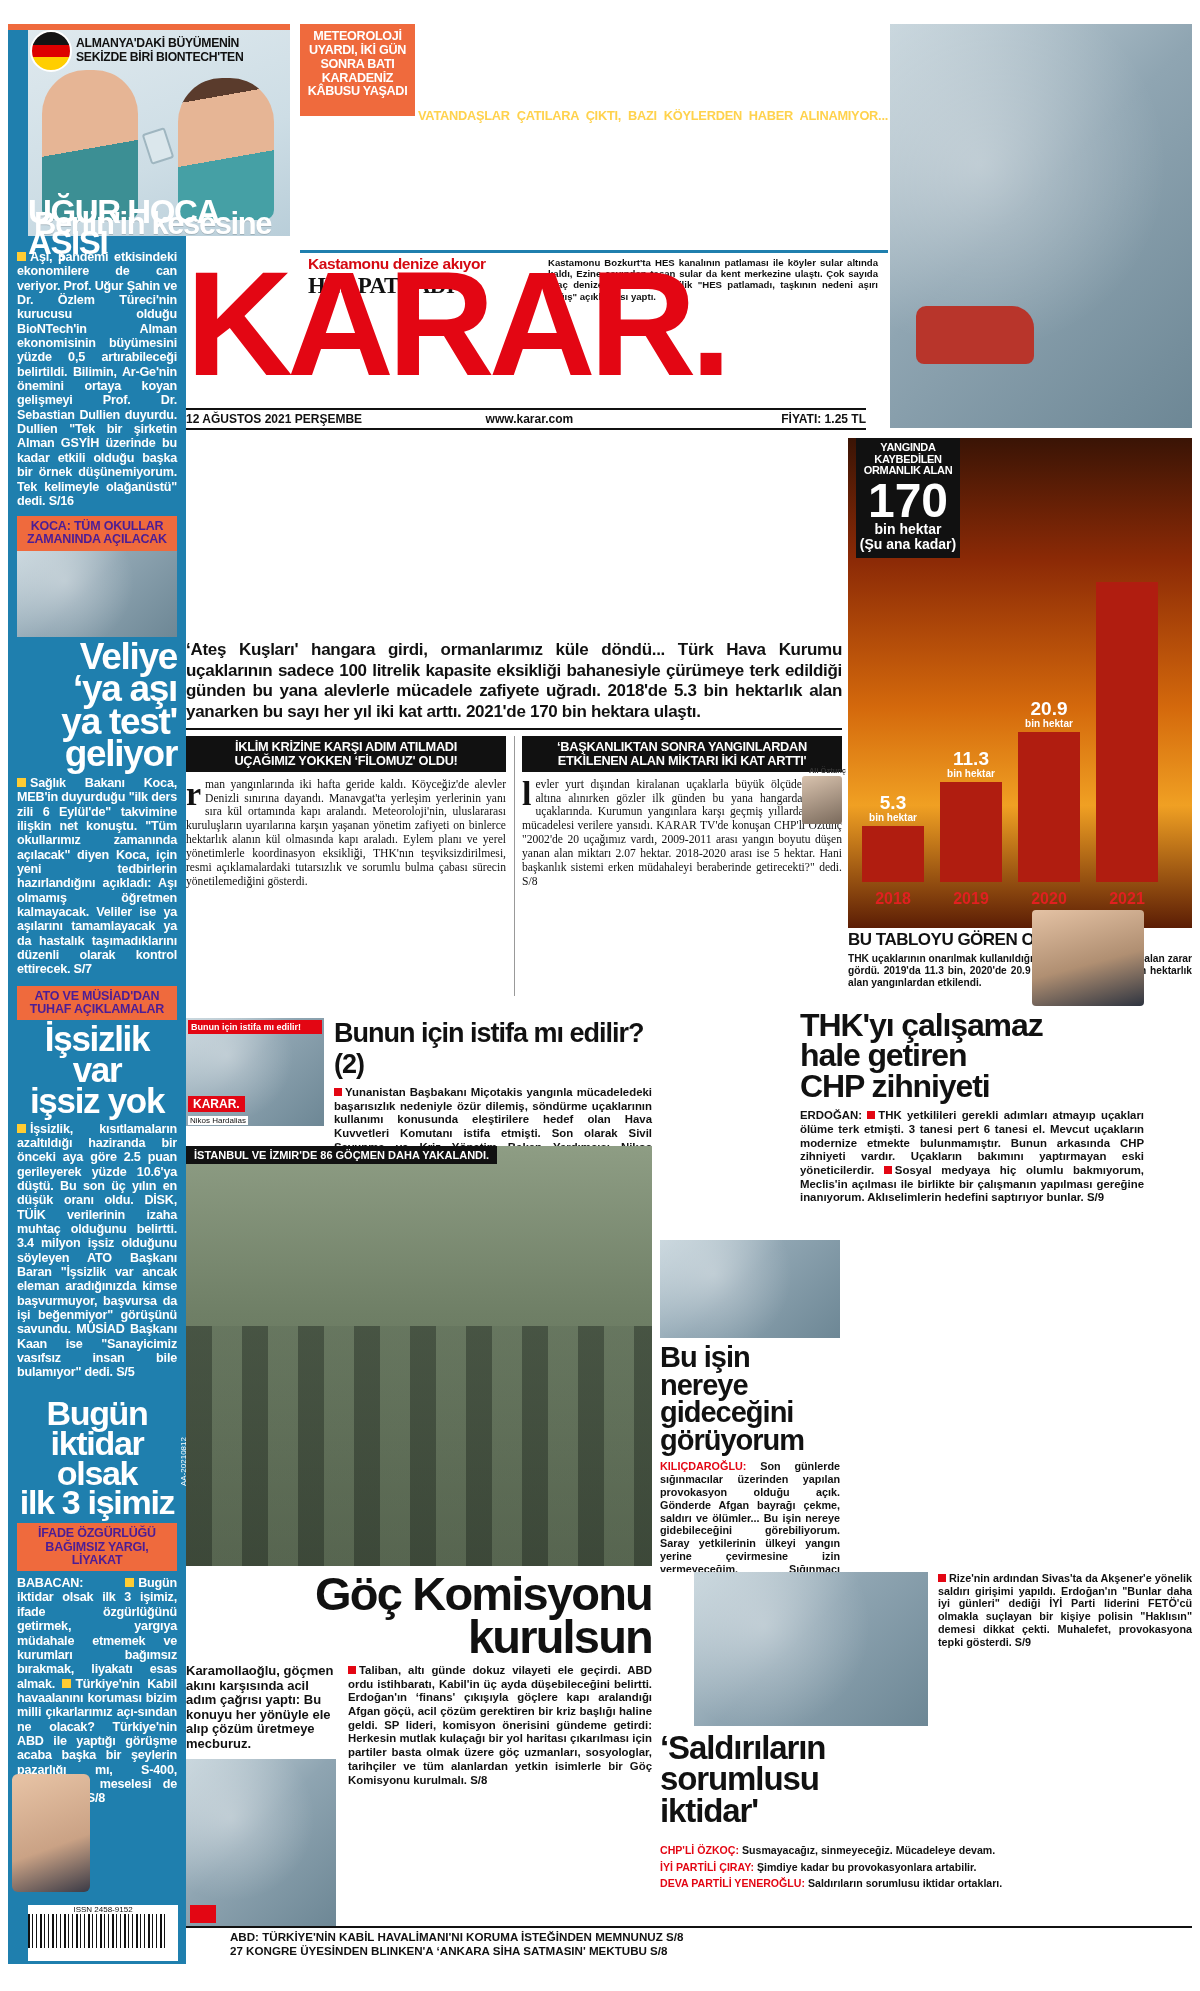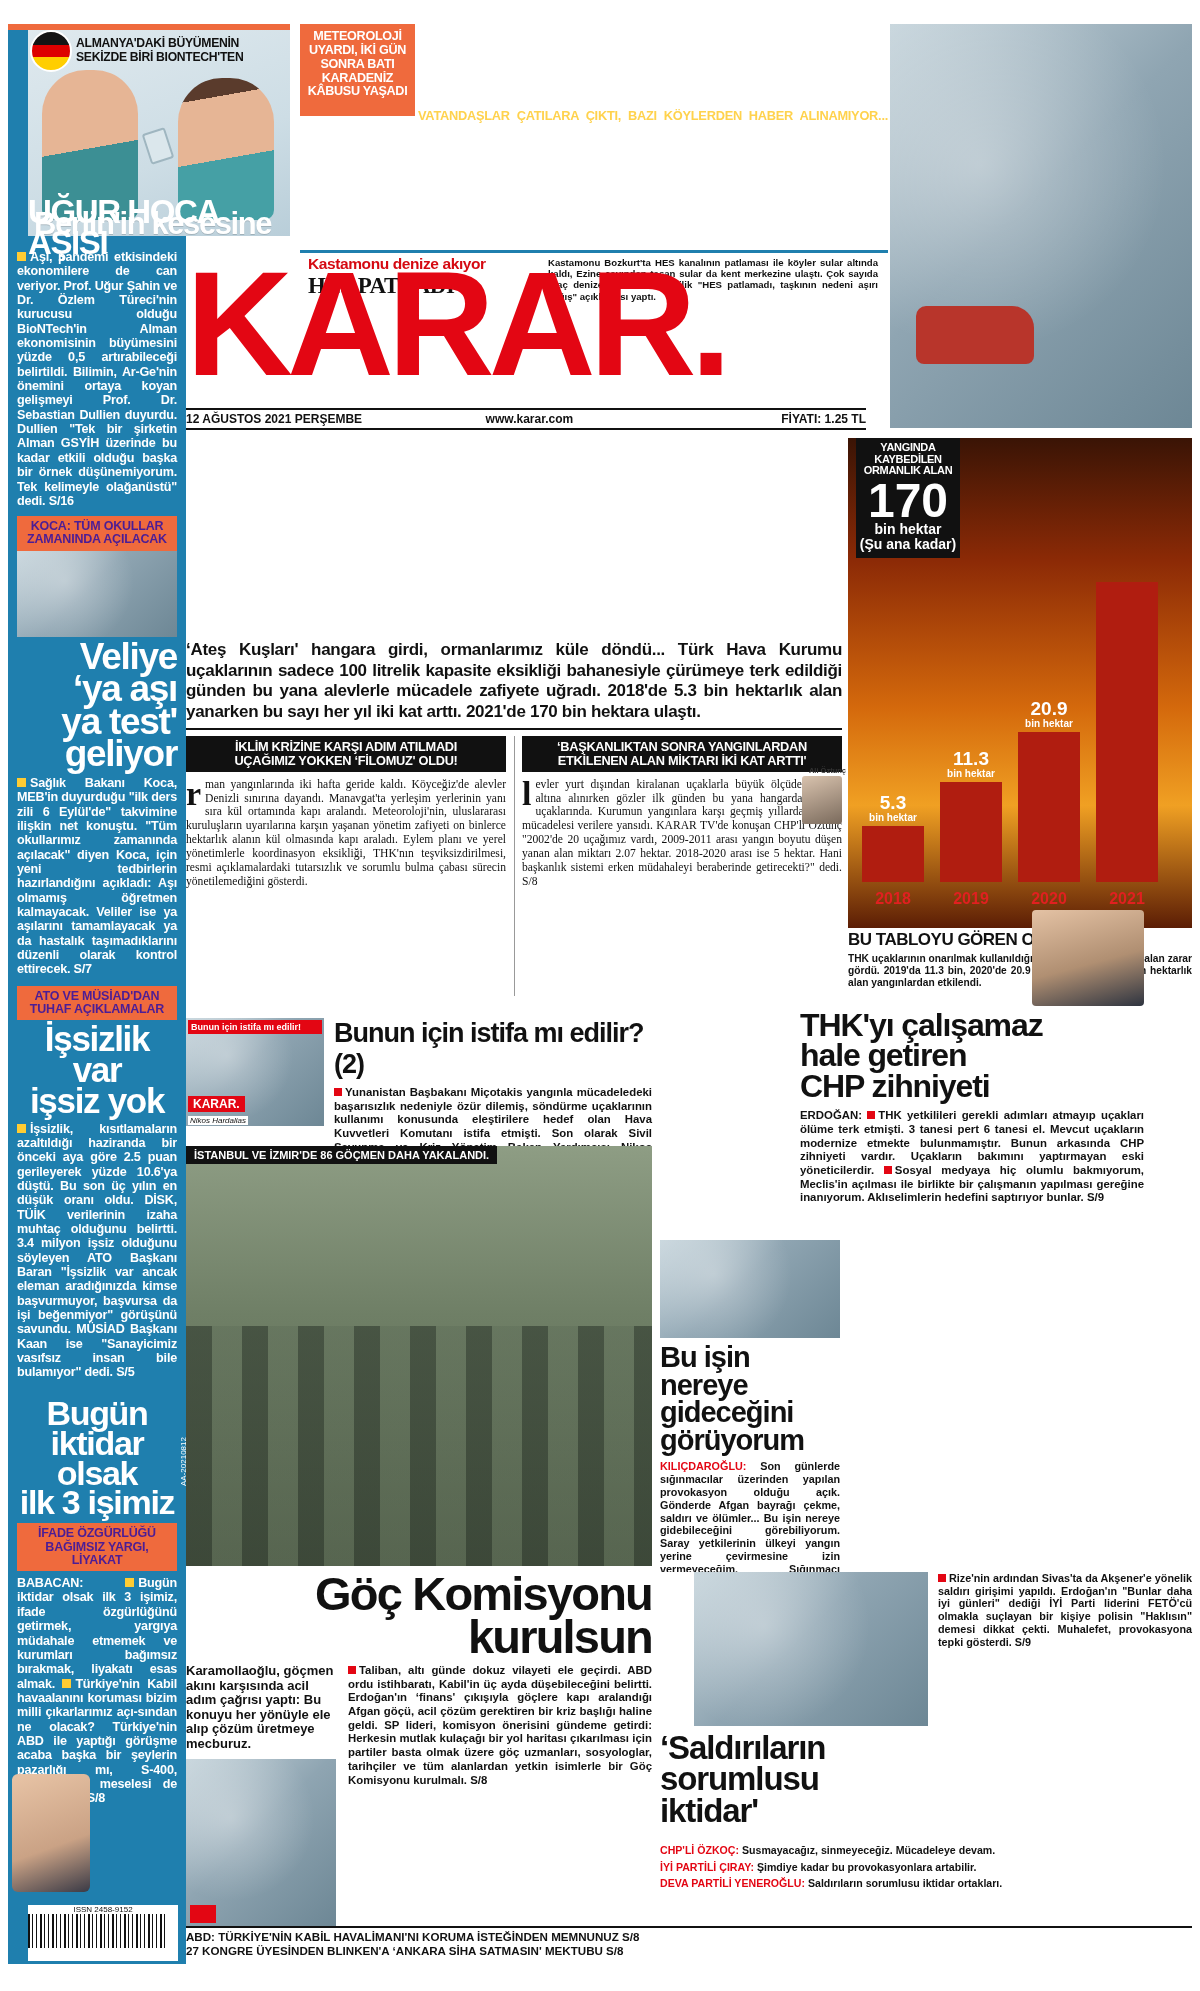--- a/index.html
+++ b/index.html
@@ -190,21 +190,21 @@
 
   
   #saldiri { left:660px; top:1572px; width:532px; height:392px; background:#fff; }
   #saldiri .hd { font-size:33px; font-weight:900; line-height:0.95; letter-spacing:-1.1px; color:#111; }
   #saldiri .bd { font-size:10.8px; line-height:1.18; text-align:justify; color:#111; font-weight:600;}
   .party-line { font-size:10.6px; line-height:1.18; color:#111; font-weight:600; }
   .party-line b.r { color:#e30613; }
 
   
   #bottombar { left:186px; top:1930px; width:1006px; height:34px; }
-  #bottombar .l { font-size:11.6px; font-weight:900; color:#111; line-height:1.2; }
+  #bottombar .l { font-size:11.6px; font-weight:900; color:#111; line-height:1.2;padding-left:44px; }
 
   #barcode { left:28px; top:1905px; width:150px; height:56px; background:#fff; }
   .bars { height:34px; width:140px;
     background: repeating-linear-gradient(90deg,#111 0 2px, #fff 2px 4px, #111 4px 5px, #fff 5px 8px,#111 8px 9px,#fff 9px 12px); }
 
   .vrule { position:absolute; background:#111; }
   .hrule { position:absolute; background:#111; }
 </style>
 </head>
 <body>
@@ -368,21 +368,21 @@
 
   <div class="abs" id="tablo-box">
     <div class="t">BU TABLOYU GÖREN OLMADI MI</div>
     <div class="b" style="margin-top:3px;">THK uçaklarının onarılmak kullanıldığı 2018'de 5.3 bin hektar alan zarar gördü. 2019'da 11.3 bin, 2020'de 20.9 bin ve 2021'de 170 bin hektarlık alan yangınlardan etkilendi.</div>
   </div>
 
   <div class="abs" id="istifa">
     <div class="abs photo" style="left:0;top:0;width:138px;height:108px;">
       <div class="abs" style="left:2px;top:2px;right:2px;background:#e30613;color:#fff;font-size:9px;font-weight:900;padding:2px 3px;z-index:3;">Bunun için istifa mı edilir!</div>
       <div class="abs" style="left:2px;bottom:14px;background:#e30613;color:#fff;font-size:12px;font-weight:900;padding:1px 5px;z-index:3;">KARAR.</div>
-      <div class="abs" style="left:2px;bottom:1px;font-size:8px;color:#111;background:#fff;padding:0 2px;z-index:3;font-style:italic;">Nikos Hardalias</div>
+      <div class="abs" style="left:2px;bottom:1px;font-size:8px;color:#111;background:#fff;padding:0 2px;z-index:3;">Nikos Hardalias</div>
     </div>
     <div class="abs" style="left:148px;top:0;width:318px;">
       <div class="hd">Bunun için istifa mı edilir? (2)</div>
       <div class="bd" style="margin-top:6px;">
         <span style="display:inline-block;width:8px;height:8px;background:#e30613;margin-right:3px;"></span><span>Yunanistan Başbakanı Miçotakis yangınla mücadeledeki başarısızlık nedeniyle özür dilemiş, söndürme uçaklarının kullanımı konusunda eleştirilere hedef olan Hava Kuvvetleri Komutanı istifa etmişti. Son olarak Sivil Savunma ve Kriz Yönetim Bakan Yardımcısı Nikos Hardalias da gözyaşları içinde özür dileyerek istifa talebini açıkladı. S/8</span>
       </div>
     </div>
   </div>
 
   <div class="abs" id="migrant">

